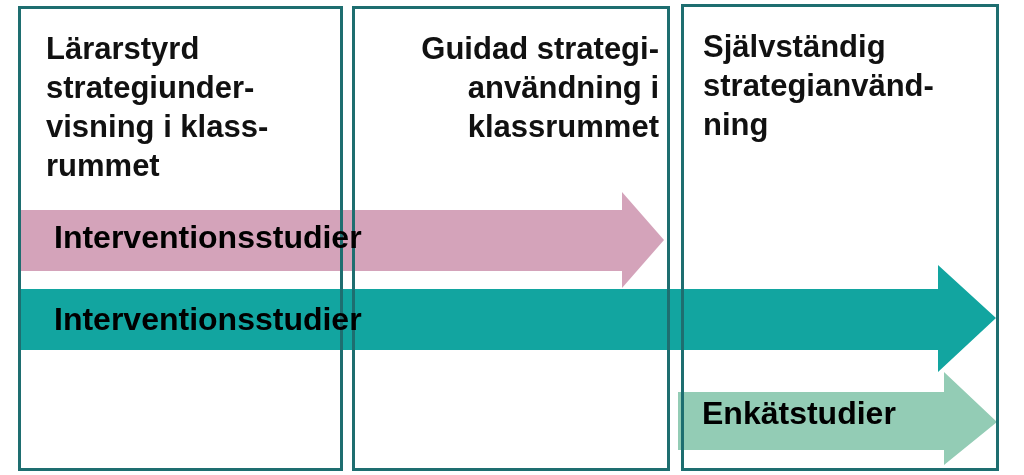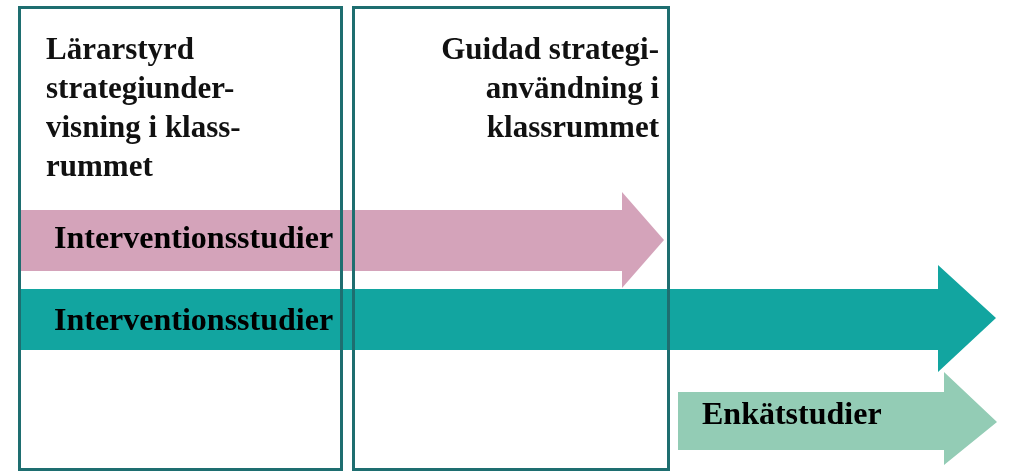--- a/index.html
+++ b/index.html
@@ -1,21 +1,21 @@
 <!DOCTYPE html>
 <html><head>
 <meta charset="utf-8">
 <style>
   html, body { margin: 0; padding: 0; background: #ffffff; }
   .canvas {
     position: relative;
     width: 1024px;
     height: 475px;
     background: #ffffff;
-    font-family: Liberation Serif, serif;
+    font-family: Liberation Sans, sans-serif;
     overflow: hidden;
   }
   #arrow-layer {
     position: absolute;
     left: 0; top: 0;
     width: 1024px; height: 475px;
     z-index: 1;
   }
   .stage-box {
     position: absolute;
@@ -67,18 +67,23 @@
 visning i klass-
 rummet</div>
   </div>
 
   <div id="box-2" class="stage-box">
     <div class="box-title">Guidad strategi-
 användning i
 klassrummet</div>
   </div>
 
+  <div id="box-3" class="stage-box">
+    <div class="box-title">Självständig
+strategianvänd-
+ning</div>
+  </div>
 
   <div id="label-1" class="arrow-label">Interventionsstudier</div>
   <div id="label-2" class="arrow-label">Interventionsstudier</div>
   <div id="label-3" class="arrow-label">Enkätstudier</div>
 
 </div>
 
 </body></html>

